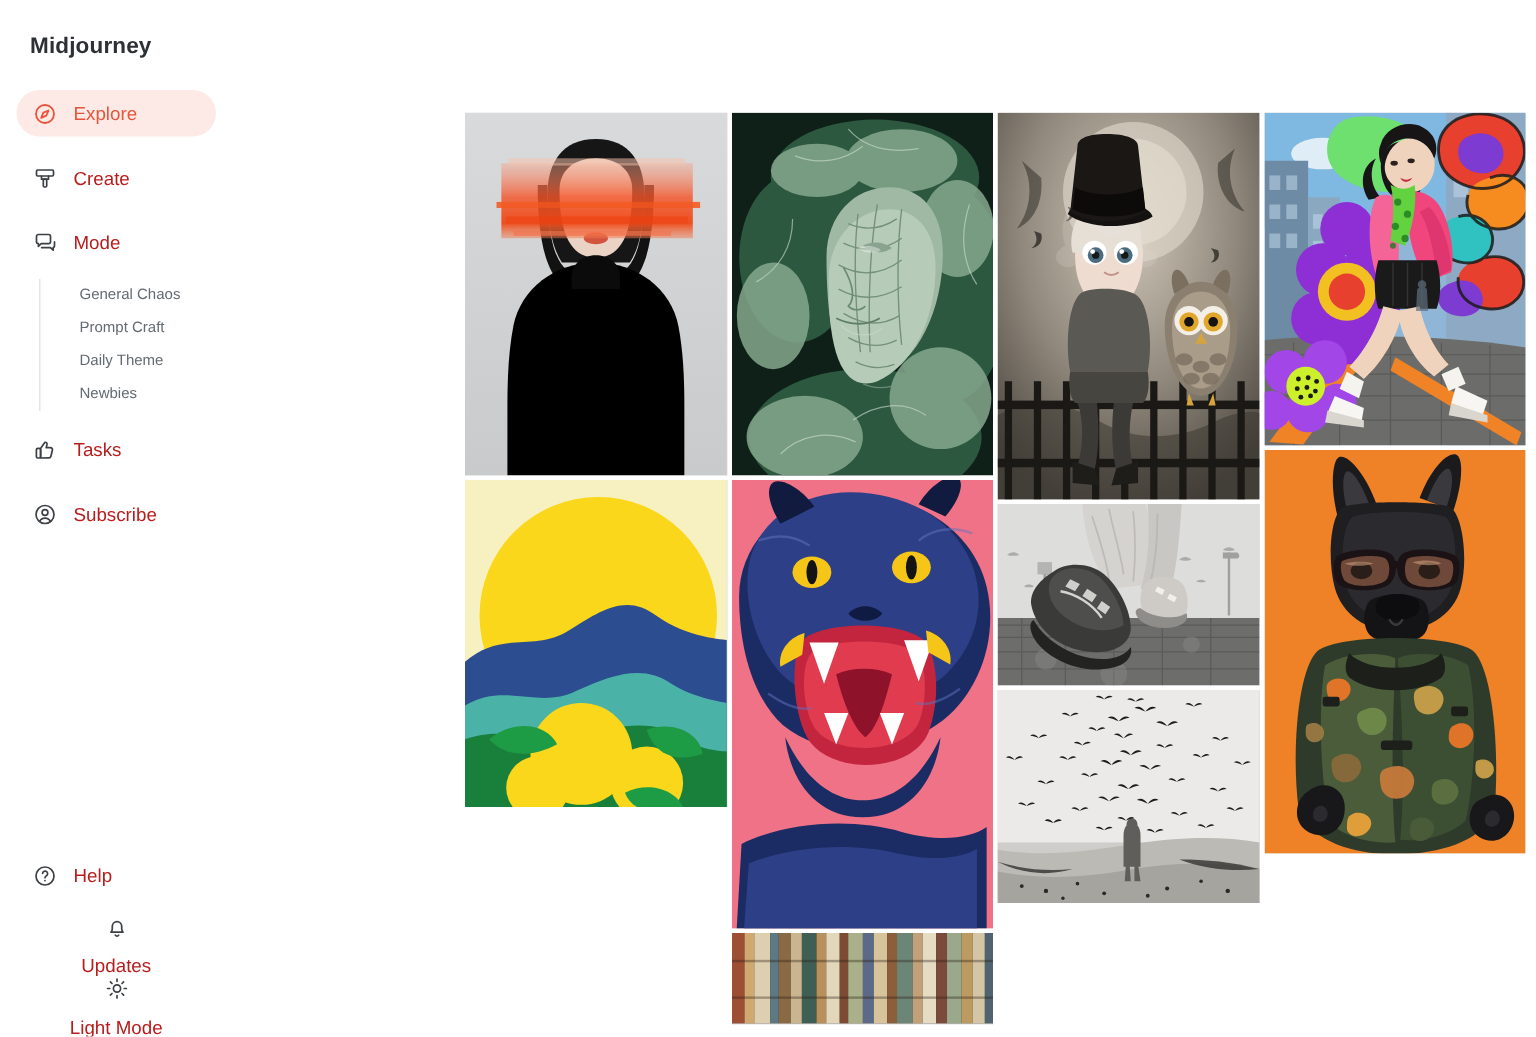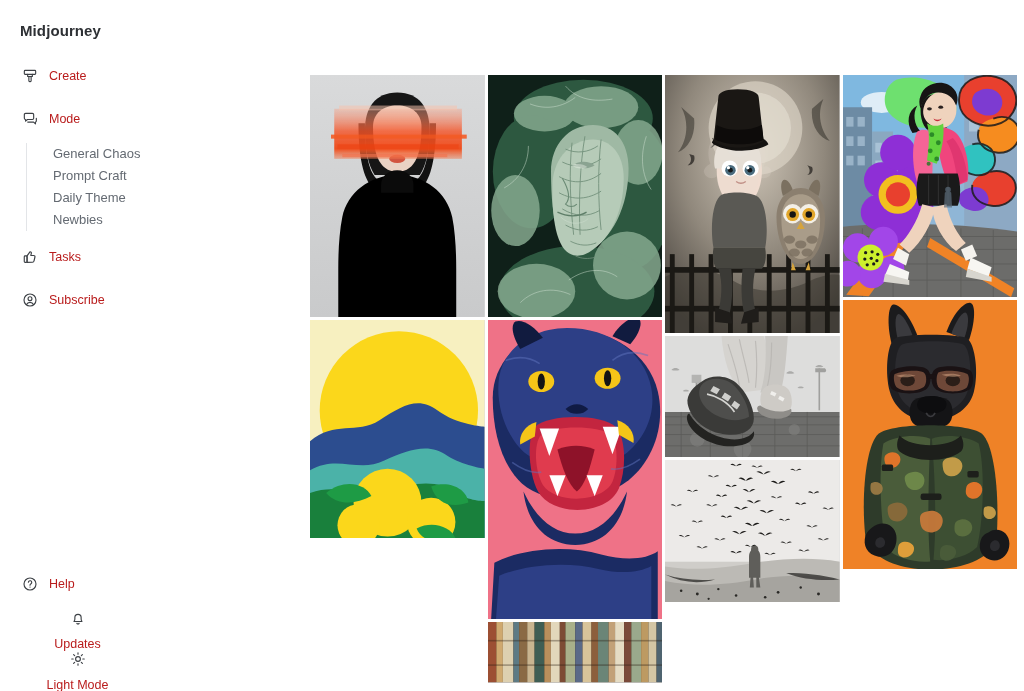--- a/index.html
+++ b/index.html
@@ -48,21 +48,21 @@
   .nav-item .ico { width: 17px; height: 17px; display:flex; align-items:center; justify-content:center; flex: 0 0 17px; }
   .nav-item .ico svg { width: 16px; height: 16px; display:block; }
 
   .subnav {
     margin: 9px 0 0 0;
     padding-left: 26px;
     border-left: 1px solid #e3e5e8;
     margin-left: 26px;
   }
   .subnav-item {
-    font-size: 13px;
+    font-size: 10px;
     color: #646a72;
     padding: 4px 0 4px 0;
     cursor: pointer;
     white-space: nowrap;
     line-height: 14px;
   }
   .nav-gap { height: 10px; }
 
   .sidebar-bottom {
     margin-top: auto;
@@ -120,20 +120,29 @@
 </head>
 <body>
 
 <div class="app">
 
   <aside class="sidebar">
     <div class="brand">Midjourney</div>
 
     <nav class="nav">
 
+      <div class="nav-item active">
+        <span class="ico">
+          <svg viewBox="0 0 24 24" fill="none" stroke="#e8543a" stroke-width="1.8" stroke-linecap="round" stroke-linejoin="round">
+            <circle cx="12" cy="12" r="9"></circle>
+              <path d="M15.5 8.5l-2.2 5.1-5.1 2.2 2.2-5.1z"></path>
+          </svg>
+        </span>
+        <span>Explore</span>
+      </div>
 
       <div class="nav-item">
         <span class="ico">
           <svg viewBox="0 0 24 24" fill="none" stroke="#3c4045" stroke-width="1.7" stroke-linecap="round" stroke-linejoin="round">
             <rect x="3.5" y="3.5" width="17" height="6" rx="1.2"></rect>
               <path d="M8.5 9.5v3.2h7V9.5"></path>
               <rect x="10.3" y="12.7" width="3.4" height="7.8" rx="1.2"></rect>
           </svg>
         </span>
         <span>Create</span>

